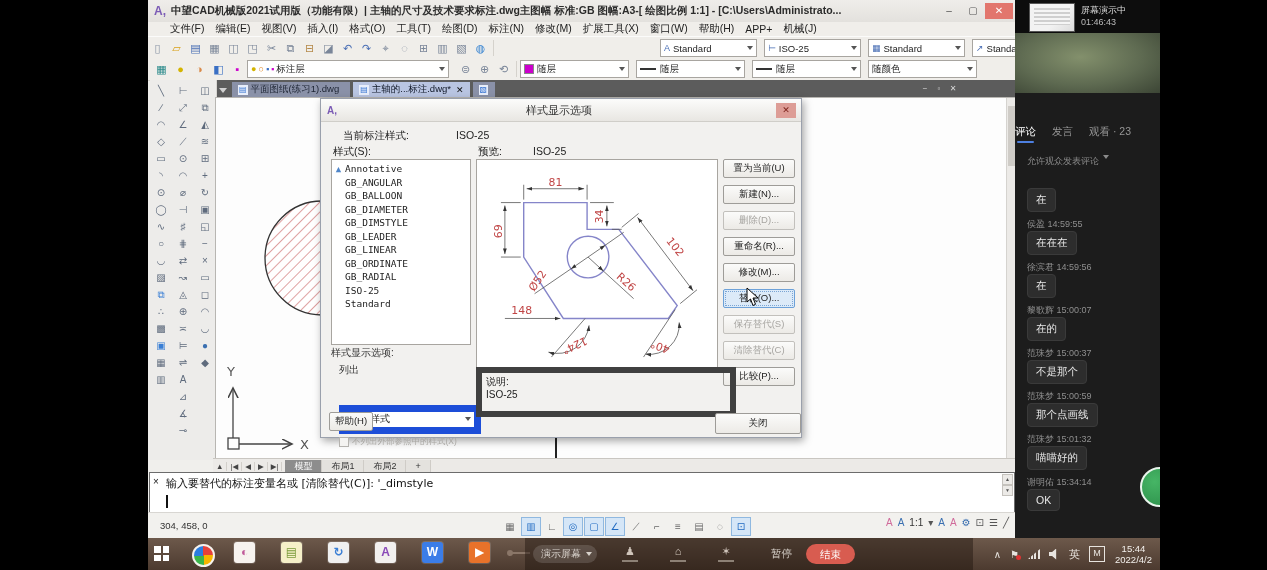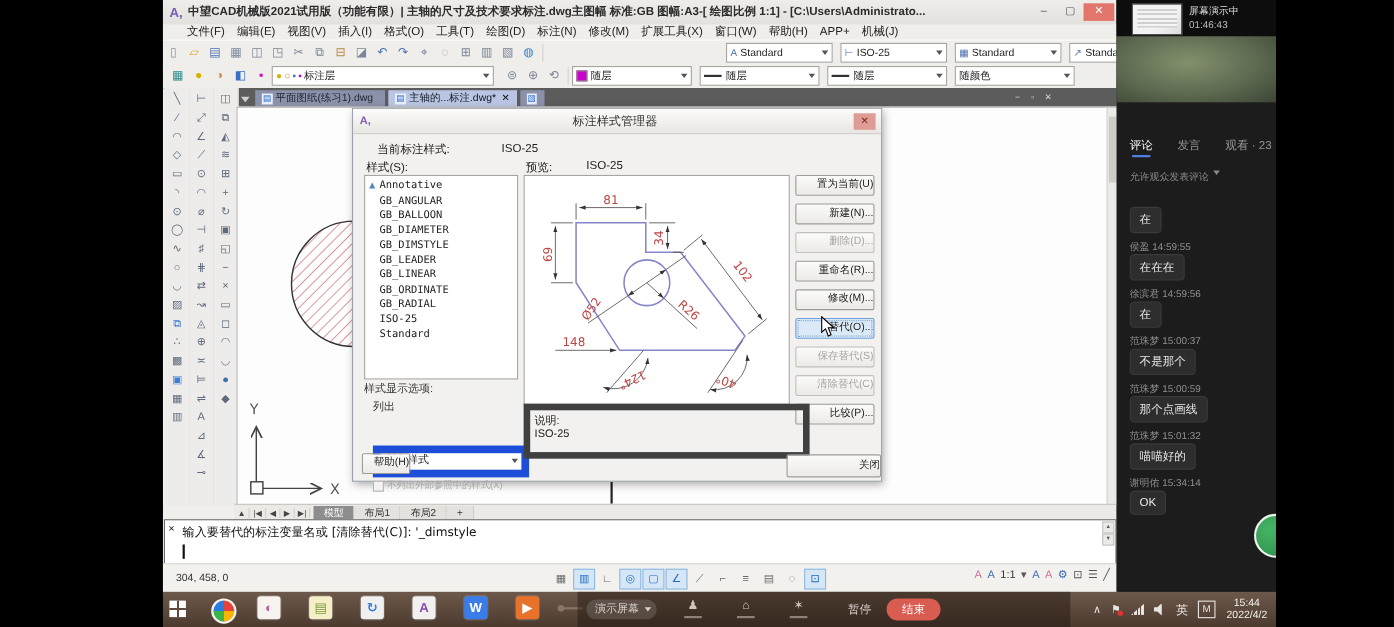--- a/index.html
+++ b/index.html
@@ -44,21 +44,21 @@
   .dlg{position:absolute;left:172px;top:98px;width:480px;height:338px;background:#f2f1ef;border:1px solid #9aa0ac;box-shadow:2px 3px 8px rgba(0,0,0,.35);z-index:10;font-size:11px;color:#222;}
   .dtit{position:absolute;left:0;top:0;width:100%;height:22px;background:linear-gradient(#fcfcfb,#e8e6e2);border-bottom:1px solid #d0cec9;display:flex;align-items:center;}
   .dtit .t{flex:1;text-align:center;font-size:11px;color:#333;}
   .dx{width:20px;height:15px;background:#dd9d96;color:#7c221b;font-size:9px;text-align:center;line-height:15px;margin-right:5px;}
   .dlbl{position:absolute;font-size:10.5px;color:#222;}
   .slist{position:absolute;left:10px;top:60px;width:138px;height:182px;background:#fff;border:1px solid #a8a5a0;overflow:hidden;padding-top:2px;font-family:"DejaVu Sans Mono",monospace;}
   .sit{font-size:9.5px;height:13.5px;line-height:13.5px;color:#222;white-space:nowrap;}
   .sic{display:inline-block;width:13px;text-align:center;color:#4f85c9;font-size:9px;}
   .pvbox{position:absolute;left:155px;top:60px;width:240px;height:207px;background:#fff;border:1px solid #a8a5a0;}
   .btncol{position:absolute;left:402px;top:60px;width:72px;display:flex;flex-direction:column;gap:7px;}
-  .dbtn{height:17px;background:linear-gradient(#fbfbfa,#eceae6);border:1px solid #9e9c98;border-radius:2px;font-size:9.5px;color:#222;text-align:right;line-height:16px;white-space:nowrap;}
+  .dbtn{height:17px;background:linear-gradient(#fbfbfa,#eceae6);border:1px solid #9e9c98;border-radius:2px;font-size:9.5px;color:#222;text-align:center;line-height:16px;white-space:nowrap;}
   .dbtn.disabled{color:#a7a5a1;border-color:#c2c0bc;}
   .dbtn.highlight{background:#dceaf8;border-color:#6da1d8;outline:1px dotted #7aa5d4;outline-offset:-3px;}
   .grp{position:absolute;left:10px;top:247px;width:140px;}
   .grp .g1{font-size:10px;color:#333;}
   .grp .g2{font-size:10px;color:#333;margin:3px 0 2px 8px;}
   .gcombo{margin-left:8px;width:124px;height:15px;background:#fff;border:7px solid #1d4ed8;font-size:10px;line-height:14px;padding-left:4px;position:relative;color:#222;margin-top:28px;}
   .gcombo::after{content:"";position:absolute;right:3px;top:5px;border:3px solid transparent;border-top:4px solid #555;}
   .chkrow{margin:2px 0 0 8px;display:flex;align-items:center;}
   .chk{width:8px;height:8px;border:1px solid #b5b3af;background:#f4f3f1;margin-right:3px;flex:none;}
   .chklbl{font-size:8.5px;color:#a9a7a3;white-space:nowrap;}
@@ -109,21 +109,21 @@
   .imebox{width:14px;height:14px;border:1px solid #e8e4df;font-size:9px;line-height:13px;text-align:center;color:#e8e4df;margin-left:9px;}
   .clock{margin-left:10px;margin-right:4px;text-align:center;color:#f3f0ec;font-size:9.5px;line-height:11px;}
   
   .sidebar{position:absolute;left:1015px;top:0;width:145px;height:538px;background:#1c1c1c;z-index:15;}
   .shead{position:absolute;left:0;top:0;width:100%;height:33px;background:#0d0d0d;}
   .thumb{position:absolute;left:14px;top:3px;width:44px;height:27px;background:linear-gradient(135deg,#f2f2f2 60%,#dcdcdc);border:1px solid #555;}
   .thumb::after{content:"";position:absolute;left:4px;top:4px;right:4px;bottom:6px;background:repeating-linear-gradient(#cfcfcf 0 2px,#f5f5f5 2px 4px);}
   .stit{position:absolute;left:66px;top:4px;font-size:9px;color:#ddd;}
   .stime{position:absolute;left:66px;top:17px;font-size:9px;color:#bbb;}
   .video{position:absolute;left:0;top:33px;width:100%;height:60px;background:radial-gradient(ellipse at 45% 40%,#83906c 0%,#5e6a51 55%,#3c4535 100%);}
-  .stabs{position:absolute;left:12px;top:125px;width:100%;display:flex;justify-content:space-between;}
+  .stabs{position:absolute;left:0;top:125px;width:100%;display:flex;}
   .stab{font-size:10.5px;color:#969696;margin-right:16px;padding-bottom:4px;position:relative;white-space:nowrap;}
   .stab.active{color:#fff;}
   .stab.active::after{content:"";position:absolute;left:2px;right:2px;bottom:0;height:2px;background:#4d7fe0;border-radius:1px;}
   .allow{position:absolute;left:12px;top:155px;font-size:9px;color:#8a8a8a;}
   .allow::after{content:"";display:inline-block;margin-left:4px;border:3px solid transparent;border-top:4px solid #8a8a8a;vertical-align:2px;}
   .msgs{position:absolute;left:12px;top:175px;width:128px;}
   .msg{margin-bottom:6px;}
   .mhead{font-size:9px;color:#8f8f8f;height:13px;line-height:13px;}
   .mhead:empty,.mhead.hid{display:none;}
   .bub{display:inline-block;max-width:112px;background:#2d2d2d;border:1px solid #3a3a3a;border-radius:4px;padding:4px 8px;font-size:10.5px;color:#e8e8e8;}
@@ -370,21 +370,21 @@
       <line x1="15" y1="80" x2="15" y2="30" marker-end="url(#ua)"></line>
       <line x1="21" y1="86" x2="74" y2="86" marker-end="url(#ua)"></line>
     </g>
     <text x="9" y="18" fill="#555" font-size="13">Y</text>
     <text x="82" y="91" fill="#555" font-size="13">X</text>
   </svg>
 
   <div class="dlg">
     <div class="dtit">
       <span class="logo" style="font-size:10px">A,</span>
-      <span class="t">标注样式管理器</span>
+      <span class="t">样式显示选项</span>
       <span class="dx">✕</span>
     </div>
     <span class="dlbl" style="left:22px;top:30px">当前标注样式:</span>
     <span class="dlbl" style="left:135px;top:30px">ISO-25</span>
     <span class="dlbl" style="left:12px;top:46px">样式(S):</span>
     <span class="dlbl" style="left:157px;top:46px">预览:</span>
     <span class="dlbl" style="left:212px;top:46px">ISO-25</span>
 
     <div class="slist">
 
@@ -598,20 +598,24 @@
       </div>
       <div class="msg">
         <div class="mhead"><span>侯盈</span>&nbsp;<span>14:59:55</span></div>
         <span class="bub">在在在</span>
       </div>
       <div class="msg">
         <div class="mhead"><span>徐滨君</span>&nbsp;<span>14:59:56</span></div>
         <span class="bub">在</span>
       </div>
       <div class="msg">
+        <div class="mhead"><span>黎歌辉</span>&nbsp;<span>15:00:07</span></div>
+        <span class="bub">在的</span>
+      </div>
+      <div class="msg">
         <div class="mhead"><span>范珠梦</span>&nbsp;<span>15:00:37</span></div>
         <span class="bub">不是那个</span>
       </div>
       <div class="msg">
         <div class="mhead"><span>范珠梦</span>&nbsp;<span>15:00:59</span></div>
         <span class="bub">那个点画线</span>
       </div>
       <div class="msg">
         <div class="mhead"><span>范珠梦</span>&nbsp;<span>15:01:32</span></div>
         <span class="bub">喵喵好的</span>

